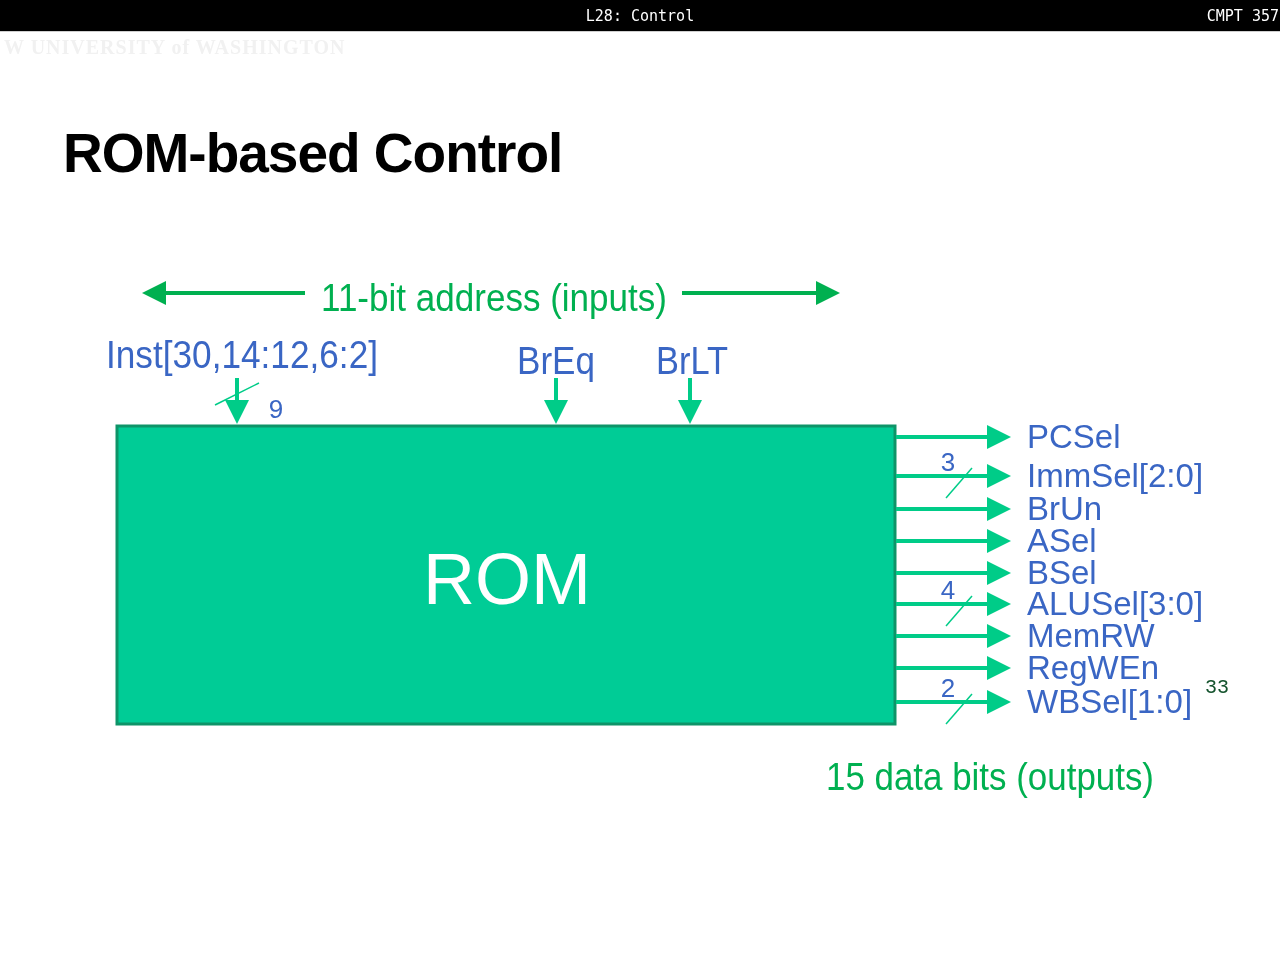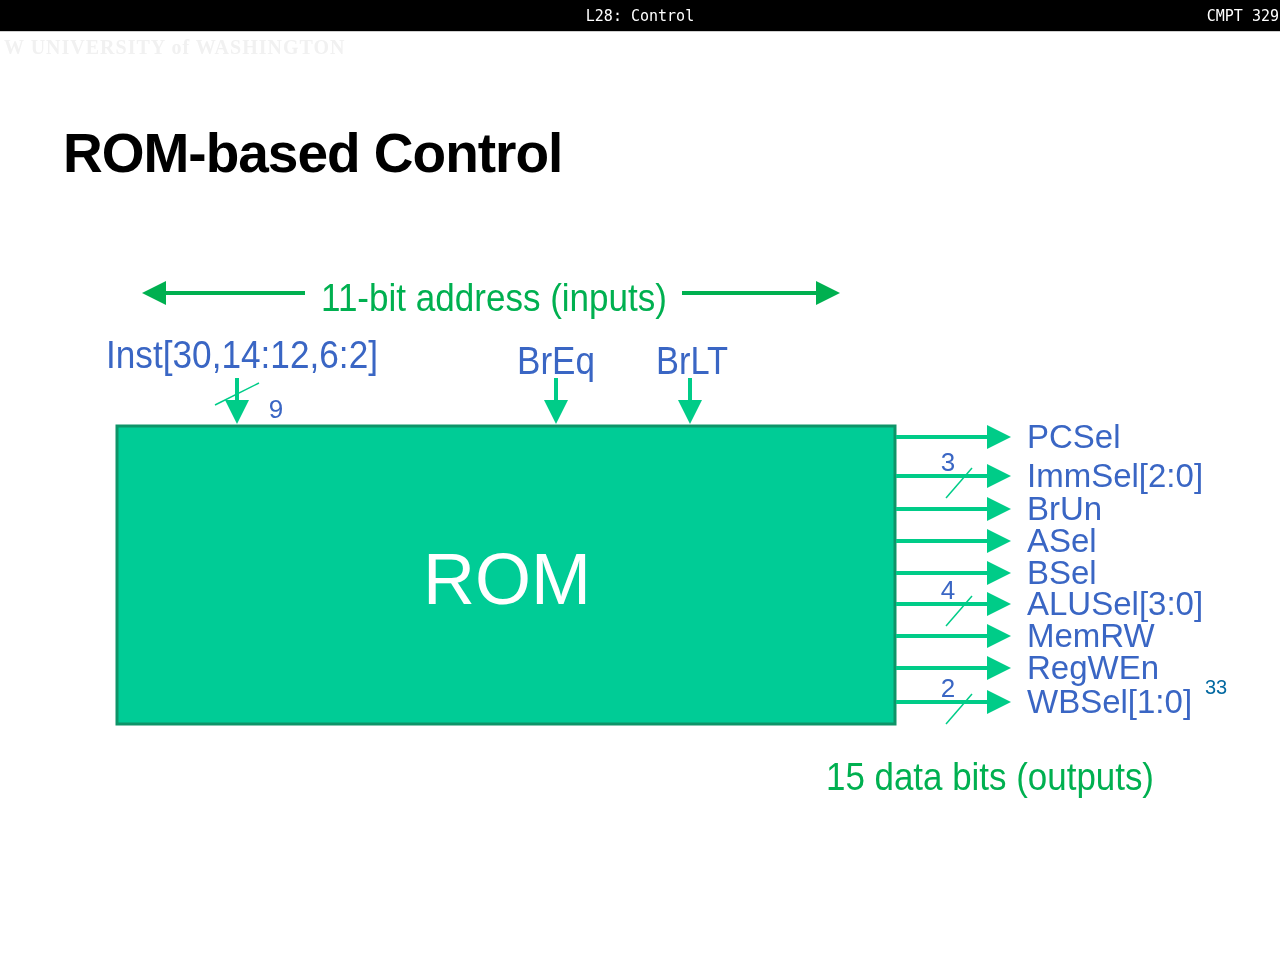--- a/index.html
+++ b/index.html
@@ -10,29 +10,29 @@
   .topbar .center { position: absolute; left: 0; width: 1280px; text-align: center; top: 7px; }
   .topbar .right { position: absolute; right: 13px; top: 7px; }
   .uw-logo { position: absolute; left: 4px; top: 36px; color: #f1f1f1; font-family: "Liberation Serif", serif;
              font-size: 20px; letter-spacing: 1px; font-weight: bold; }
   .title { position: absolute; left: 63px; top: 82px; font-family: "Liberation Sans", sans-serif;
            font-weight: bold; font-size: 55px; color: #000; letter-spacing: -1px; margin-top: 39px; }
   svg.diagram { position: absolute; left: 0; top: 0; }
   .lbl-green { fill: #00b050; }
   .lbl-blue { fill: #3a66c4; }
   .lbl { font-family: "Liberation Sans", sans-serif; }
-  .pagenum { position: absolute; left: 1205px; top: 676px; color: #0369a1; font-size: 20px;
-             font-family: Liberation Sans, sans-serif; }
+  .pagenum { position: absolute; left: 1205px; top: 676px; color: #14532d; font-size: 20px;
+             font-family: Liberation Mono, monospace; }
 </style>
 </head>
 <body>
 
 <div class="topbar">
   <span class="center">L28: Control</span>
-  <span class="right">CMPT 329</span>
+  <span class="right">CMPT 357</span>
 </div>
 <div class="uw-logo">W UNIVERSITY of WASHINGTON</div>
 <div class="title">ROM-based Control</div>
 
 <svg class="diagram" width="1280" height="960">
   <defs>
     <marker id="ah" markerWidth="6" markerHeight="6" refX="5" refY="3" orient="auto" markerUnits="strokeWidth">
       <path d="M0,0 L6,3 L0,6 z" fill="#00cc88"></path>
     </marker>
     <marker id="ahg" markerWidth="6" markerHeight="6" refX="5" refY="3" orient="auto" markerUnits="strokeWidth">

